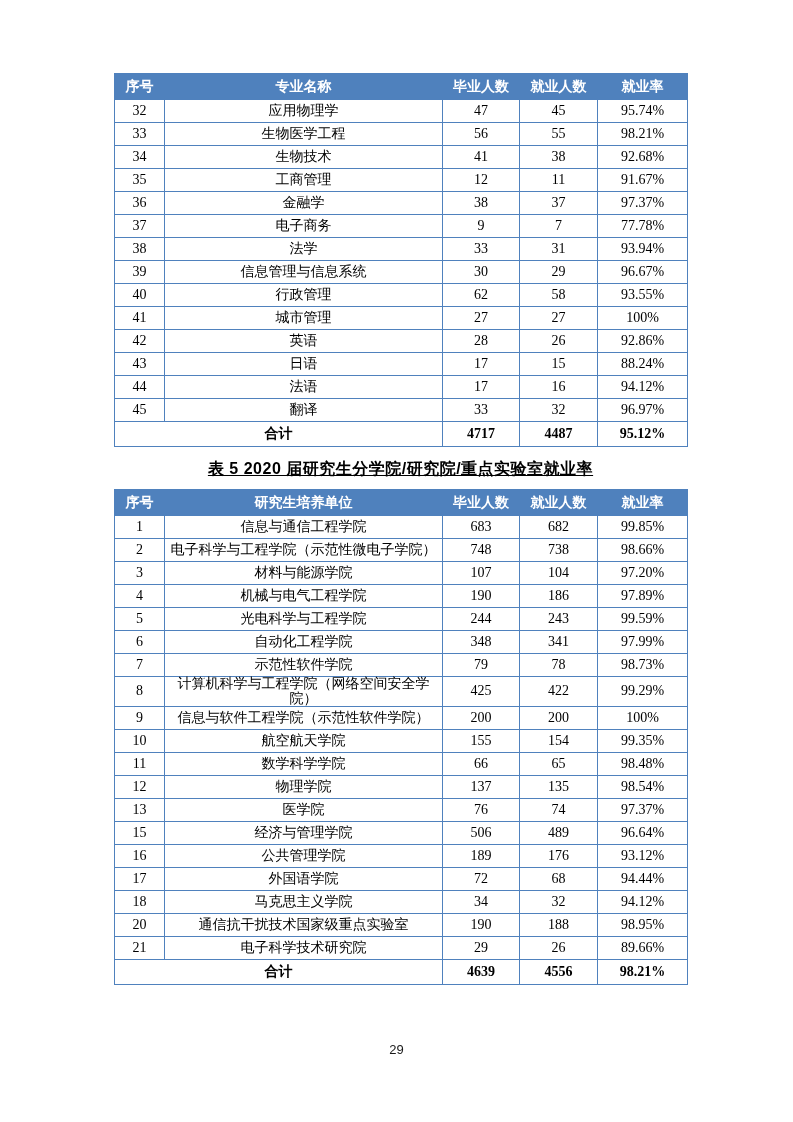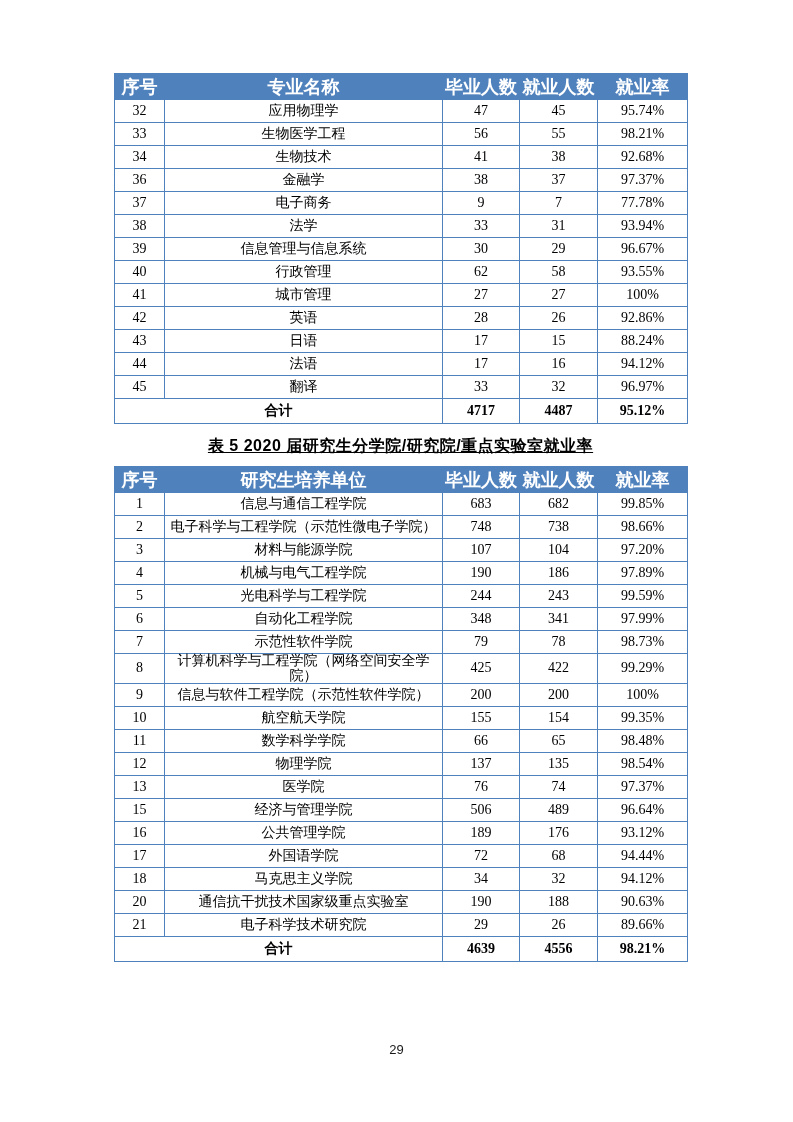--- a/index.html
+++ b/index.html
@@ -20,21 +20,21 @@
   table.t {
     width: 100%;
     border-collapse: collapse;
     table-layout: fixed;
   }
   table.t th {
     background: #4f81bd;
     color: #ffffff;
     font-family: "Liberation Sans", "DejaVu Sans", sans-serif;
     font-weight: bold;
-    font-size: 18px;
+    font-size: 14px;
     height: 26px;
     text-align: center;
     border: 1px solid #4f81bd;
     padding: 0;
   }
   table.t td {
     border: 1px solid #4f81bd;
     text-align: center;
     vertical-align: middle;
     font-size: 14px;
@@ -106,20 +106,27 @@
             <td>98.21%</td>
           </tr>
           <tr>
             <td>34</td>
             <td>生物技术</td>
             <td>41</td>
             <td>38</td>
             <td>92.68%</td>
           </tr>
           <tr>
+            <td>35</td>
+            <td>工商管理</td>
+            <td>12</td>
+            <td>11</td>
+            <td>91.67%</td>
+          </tr>
+          <tr>
             <td>36</td>
             <td>金融学</td>
             <td>38</td>
             <td>37</td>
             <td>97.37%</td>
           </tr>
           <tr>
             <td>37</td>
             <td>电子商务</td>
             <td>9</td>
@@ -330,21 +337,21 @@
             <td>马克思主义学院</td>
             <td>34</td>
             <td>32</td>
             <td>94.12%</td>
           </tr>
           <tr>
             <td>20</td>
             <td>通信抗干扰技术国家级重点实验室</td>
             <td>190</td>
             <td>188</td>
-            <td>90.63%</td>
+            <td>98.95%</td>
           </tr>
           <tr>
             <td>21</td>
             <td>电子科学技术研究院</td>
             <td>29</td>
             <td>26</td>
             <td>89.66%</td>
           </tr>
         </tbody>
       <tbody>

